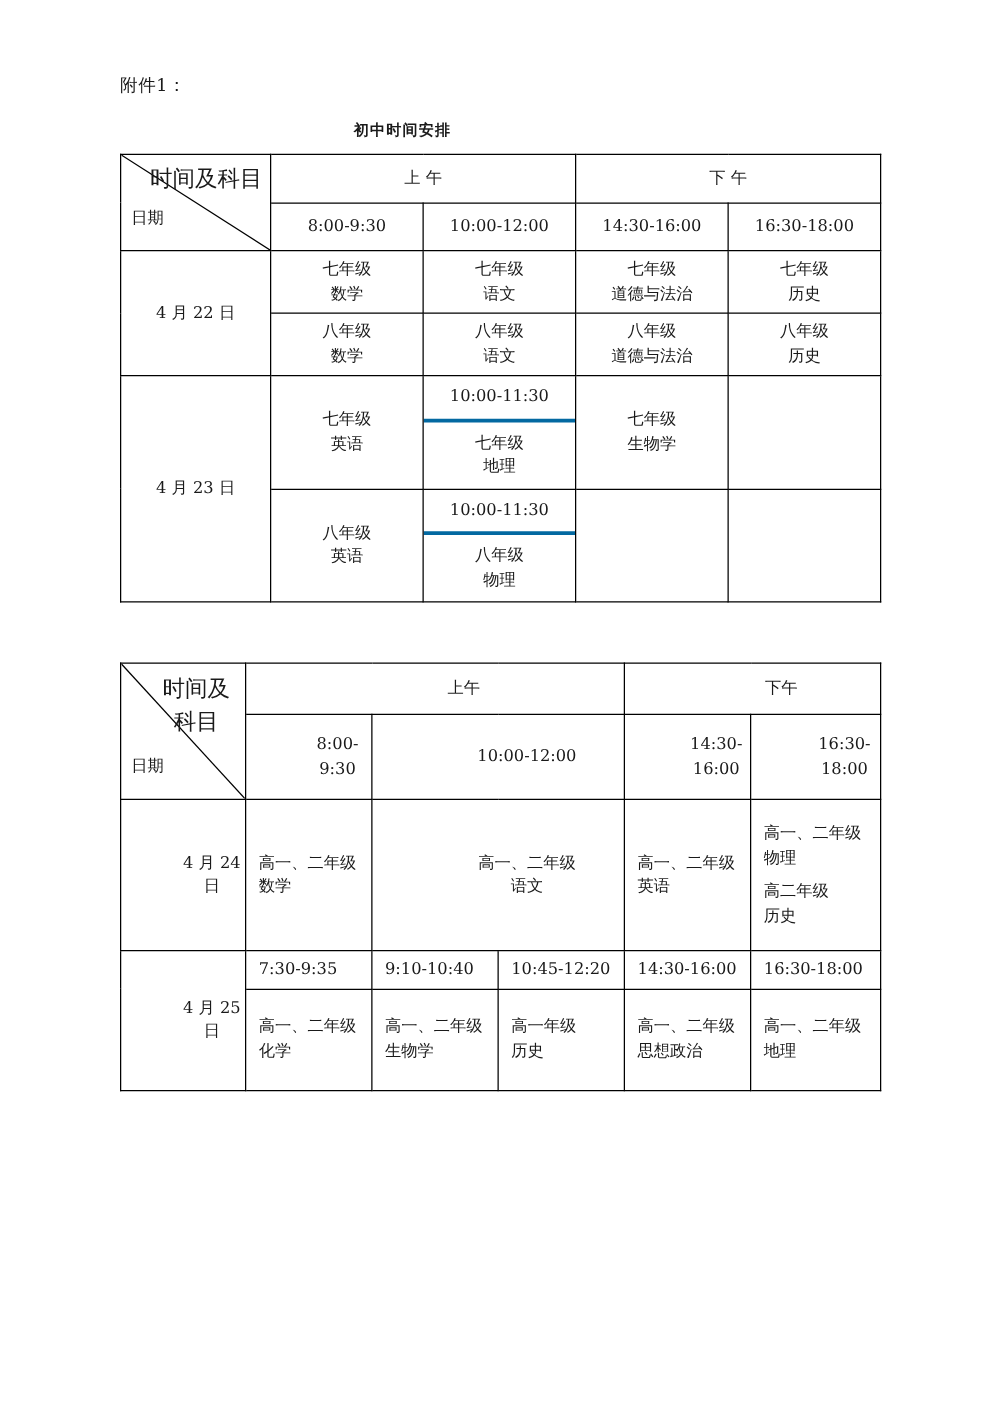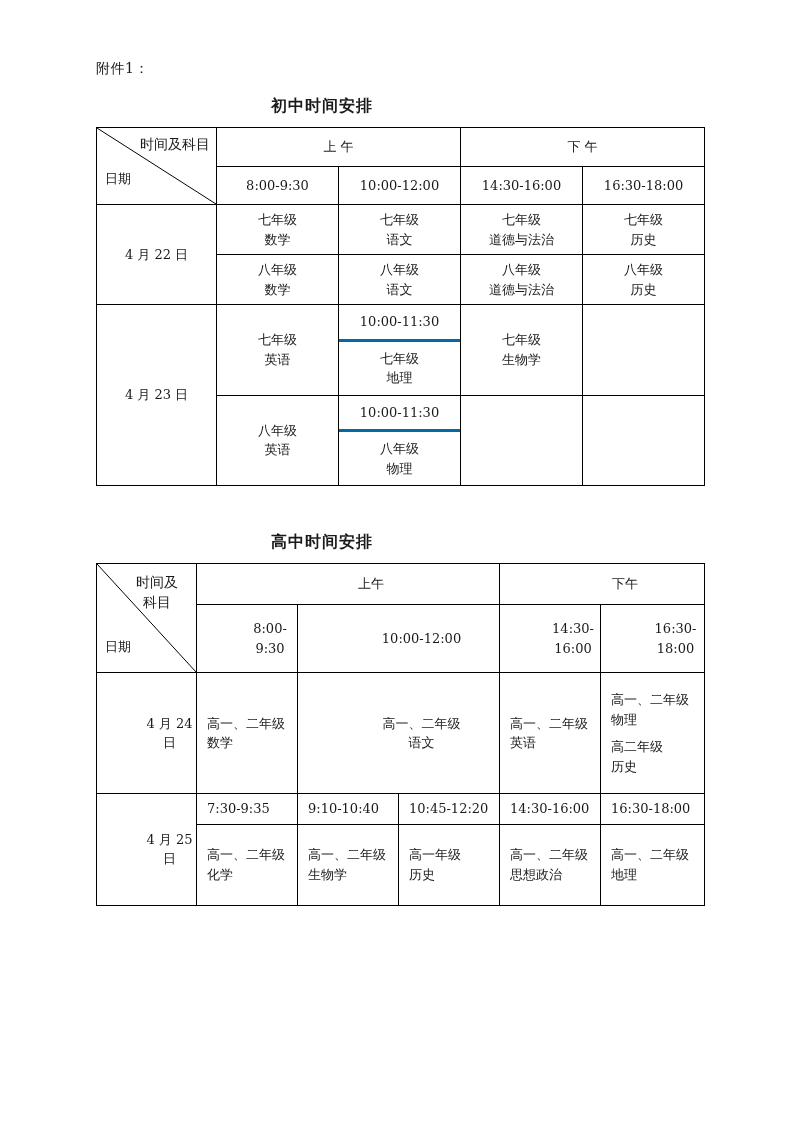--- a/index.html
+++ b/index.html
@@ -22,21 +22,21 @@
     padding: 60px 96px 0 96px;
   }
   .attachment-label {
     font-size: 14px;
     font-family: "DejaVu Serif", "Liberation Serif", serif;
     letter-spacing: 0.5px;
     margin: 0 0 18px 0;
   }
   .section-title {
     text-align: center;
-    font-size: 16px;
+    font-size: 12px;
     font-weight: bold;
     margin: 0 0 10px 0;
     letter-spacing: 1px;
   }
   table.sched {
     border-collapse: collapse;
     table-layout: fixed;
     margin: 0 auto;
     background: #fff;
   }
@@ -67,21 +67,21 @@
   .diag .line {
     position: absolute;
     left: 0; top: 0;
     width: 100%; height: 100%;
     pointer-events: none;
   }
   .diag .lbl-top {
     position: absolute;
     right: 6px;
     top: 6px;
-    font-size: 14px;
+    font-size: 18px;
     white-space: nowrap;
   }
   .diag .lbl-bot {
     position: absolute;
     left: 8px;
     bottom: 16px;
     font-size: 13px;
     white-space: nowrap;
   }
   .diag-tall { height: 108px; }
@@ -182,21 +182,20 @@
           <div class="part ml">八年级<br>物理</div>
         </td>
         <td class="empty-cell"></td>
         <td class="empty-cell"></td>
       </tr>
     </tbody>
   </table>
 
   <div class="gap-1"></div>
 
-  <div class="section-title">高中时间安排</div>
 
   <table class="sched" id="table-senior">
     <colgroup>
       <col class="col-date2">
         <col style="width:101px">
         <col style="width:101px">
         <col style="width:101px">
         <col style="width:101px">
         <col style="width:104px">
     </colgroup>

